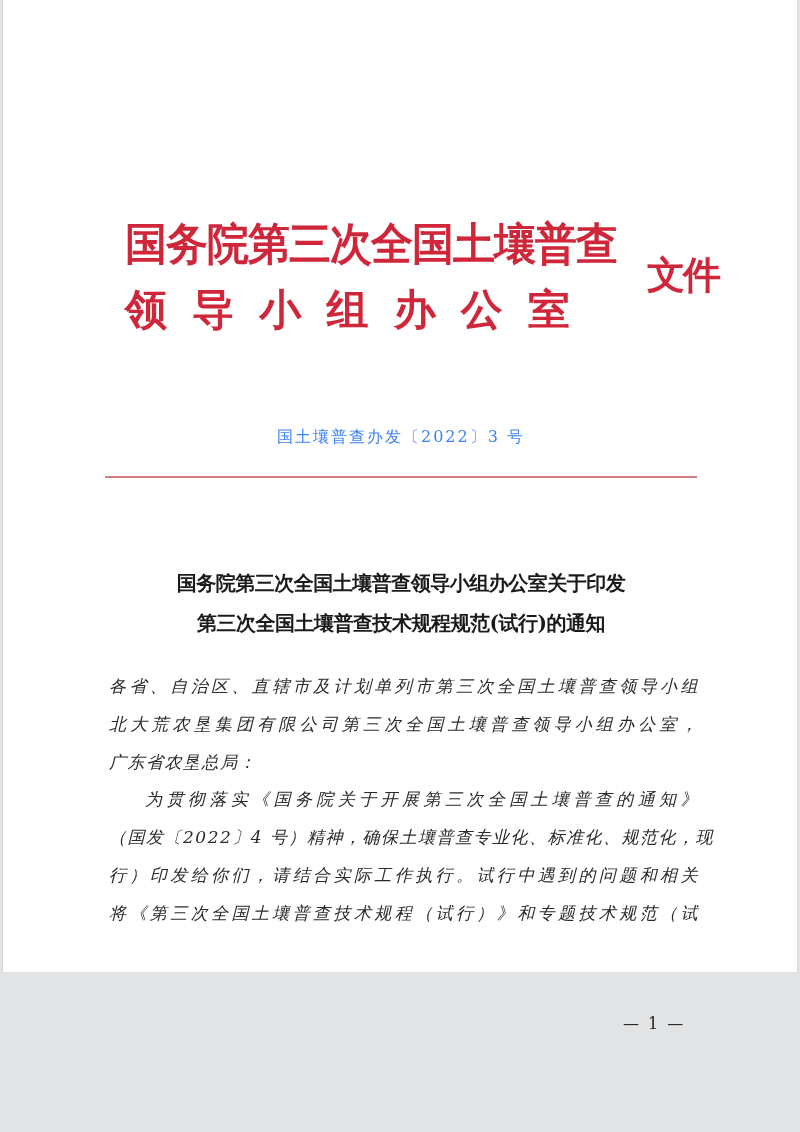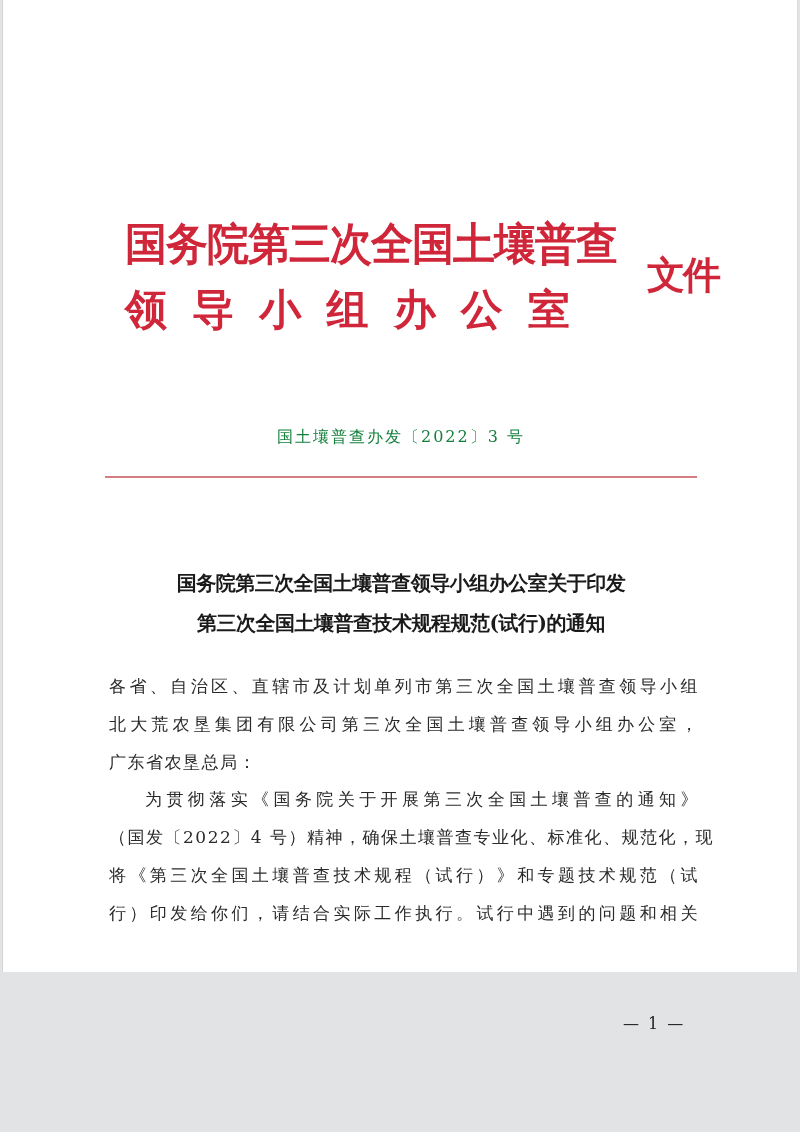--- a/index.html
+++ b/index.html
@@ -59,21 +59,21 @@
       margin-left: 44px;
     }
     .doc-number {
       position: absolute;
       left: 0;
       width: 796px;
       top: 427px;
       text-align: center;
       font-family: "DejaVu Serif", "Liberation Serif", serif;
       font-size: 16px;
-      color: #15803d;
+      color: #3b82f6;
       letter-spacing: 2px;
     }
     .red-rule {
       position: absolute;
       left: 102px;
       top: 476px;
       width: 592px;
       height: 2px;
       background: #d47e82;
     }
@@ -101,20 +101,21 @@
       font-size: 17px;
       color: #2a2a2a;
     }
     .body .line {
       height: 37.8px;
       line-height: 37.8px;
       white-space: nowrap;
       text-align: justify;
       text-align-last: justify;
       letter-spacing: 1.5px;
+      font-style: italic;
     }
     .body .line.short {
       text-align-last: left;
     }
     .body .line.indent {
       padding-left: 36px;
     }
     .page-num {
       position: absolute;
       left: 620px;
@@ -148,19 +149,19 @@
 
   <div class="title l1">国务院第三次全国土壤普查领导小组办公室关于印发</div>
   <div class="title l2">第三次全国土壤普查技术规程规范(试行)的通知</div>
 
   <div class="body">
     <div class="line">各省、自治区、直辖市及计划单列市第三次全国土壤普查领导小组</div>
     <div class="line">北大荒农垦集团有限公司第三次全国土壤普查领导小组办公室，</div>
     <div class="line short">广东省农垦总局：</div>
     <div class="line indent">为贯彻落实《国务院关于开展第三次全国土壤普查的通知》</div>
     <div class="line">（国发〔2022〕4 号）精神，确保土壤普查专业化、标准化、规范化，现</div>
+    <div class="line">行）印发给你们，请结合实际工作执行。试行中遇到的问题和相关</div>
     <div class="line">将《第三次全国土壤普查技术规程（试行）》和专题技术规范（试</div>
-    <div class="line">行）印发给你们，请结合实际工作执行。试行中遇到的问题和相关</div>
   </div>
 
   <div class="page-num">— 1 —</div>
 
 </div>
 
 </body></html>

